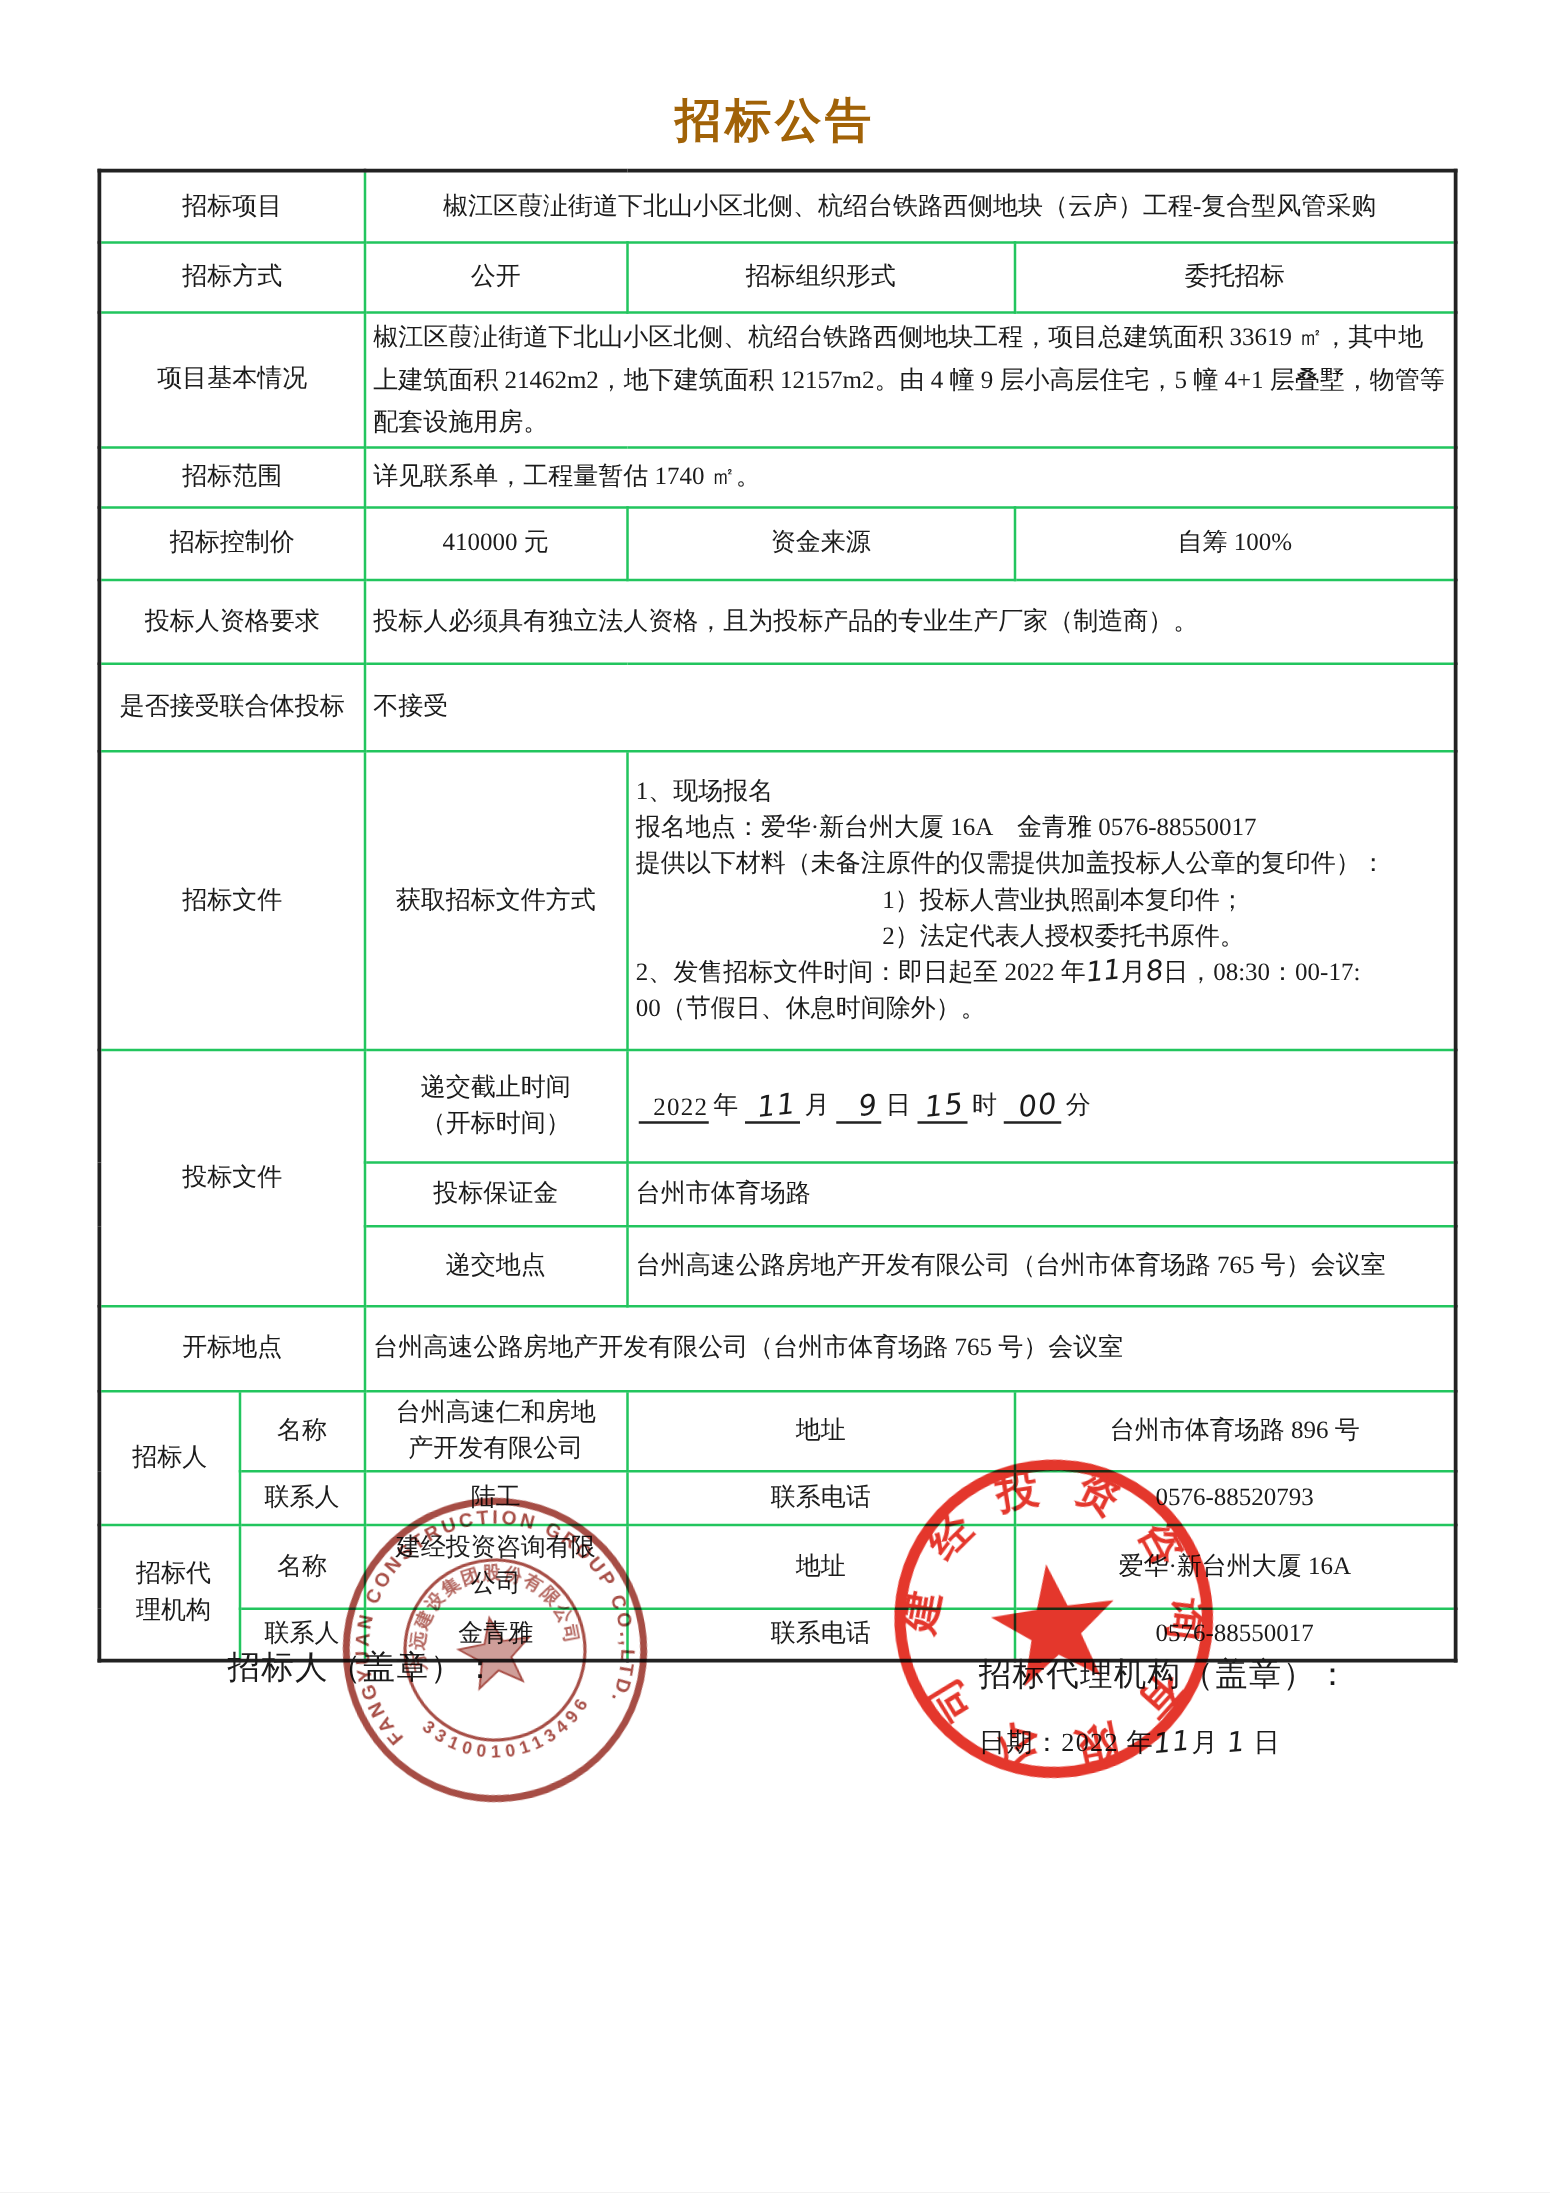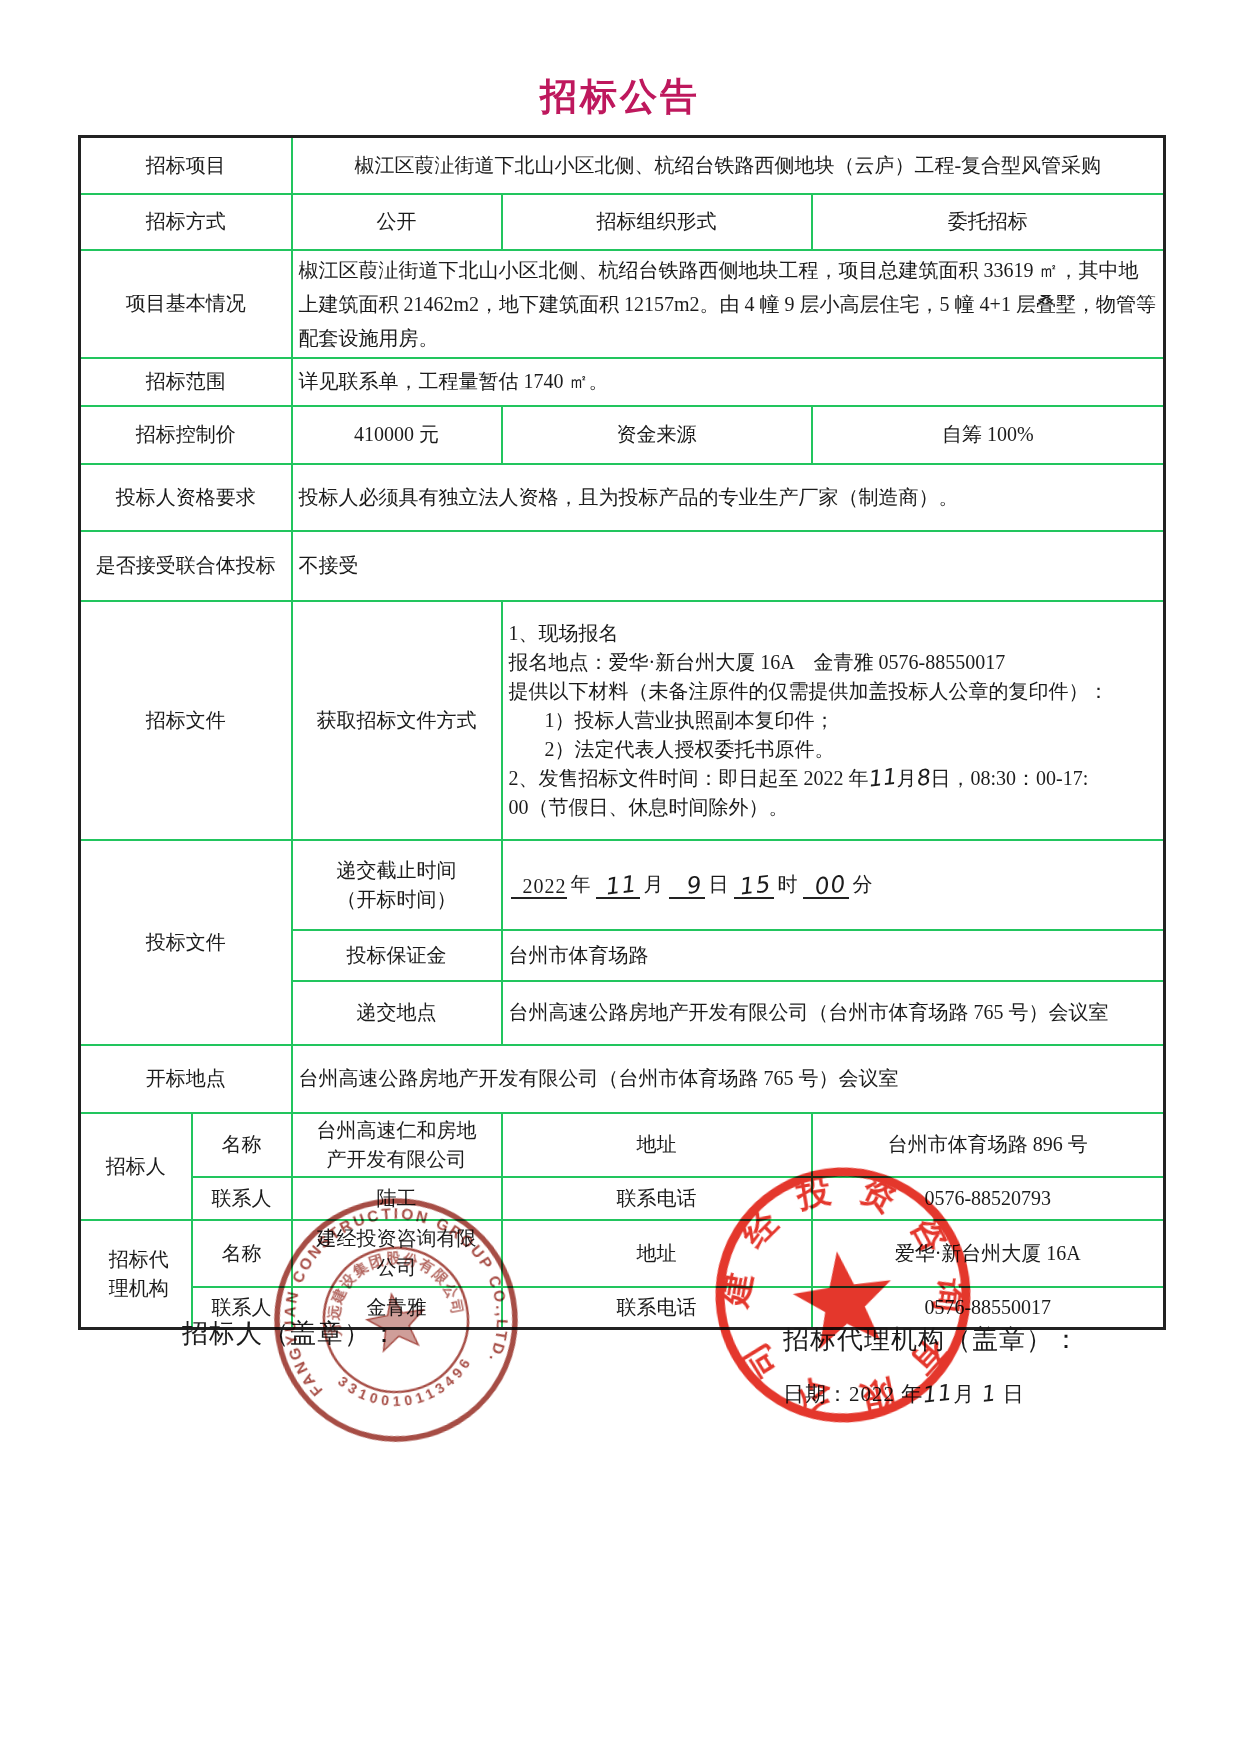--- a/index.html
+++ b/index.html
@@ -4,35 +4,35 @@
 <style>
   html,body{margin:0;padding:0;background:#e9e9e9;}
   .page{
     position:relative;width:1240px;height:1754px;background:#ffffff;
     font-family:"Liberation Serif","DejaVu Serif",serif;color:#1b1b1b;
     margin:0 auto;overflow:hidden;
   }
   .title{
     position:absolute;top:72px;left:0;width:100%;text-align:center;
     font-family:"DejaVu Sans","Liberation Sans",sans-serif;font-weight:bold;
-    font-size:37px;letter-spacing:3px;color:#be185d;
+    font-size:37px;letter-spacing:3px;color:#a16207;
   }
   .tablewrap{position:absolute;left:78px;top:135px;width:1085px;}
   table.doc{border-collapse:collapse;width:1085px;table-layout:fixed;border:3px solid #222;}
   table.doc td{
     border:2px solid #22c55e;font-size:20px;vertical-align:middle;
     padding:2px 6px;overflow:hidden;line-height:1.45;
   }
   td.lbl{text-align:center;padding:2px 4px;}
   td.val-c{text-align:center;}
   td.val-l{text-align:left;padding-left:12px;margin-top:28px;}
   .narrow{max-width:172px;margin:0 auto;text-align:center;}
   .vnarrow{max-width:66px;margin:12px auto;text-align:right;}
   .doclines{line-height:33.5px;font-size:20px;padding-left:4px;}
-  .doclines .indent{padding-left:36px;}
+  .doclines .indent{padding-left:36px;text-align:center;}
   .blank{display:inline-block;border-bottom:2px solid #222;text-align:right;line-height:1.1;vertical-align:bottom;}
   .w56{min-width:56px}.w44{min-width:44px}.w36{min-width:36px}.w40{min-width:40px}.w46{min-width:46px}
   .hw{
     font-family:"DejaVu Sans","Liberation Sans",sans-serif;font-style:italic;
     display:inline-block;transform:rotate(-6deg);font-size:23px;line-height:1;
   }
   .hw-sm{font-size:22px;}
   .deadline{font-size:21px;letter-spacing:1px;}
   .deadline span{margin:0 2px;}
   .seal-label{position:absolute;font-size:26px;letter-spacing:1px;white-space:nowrap;}

